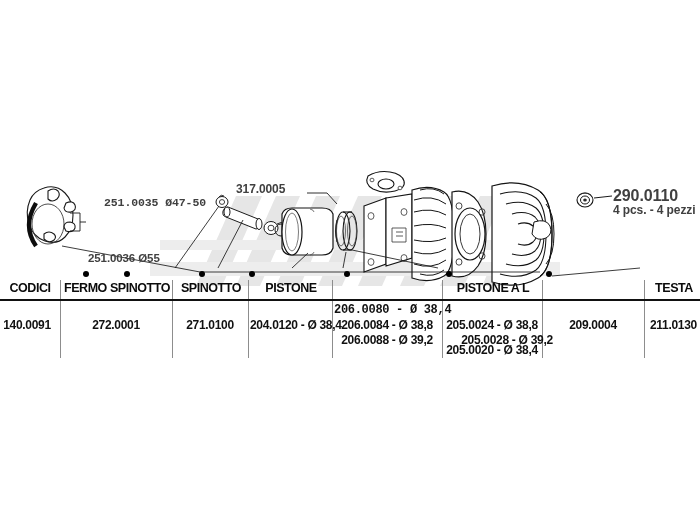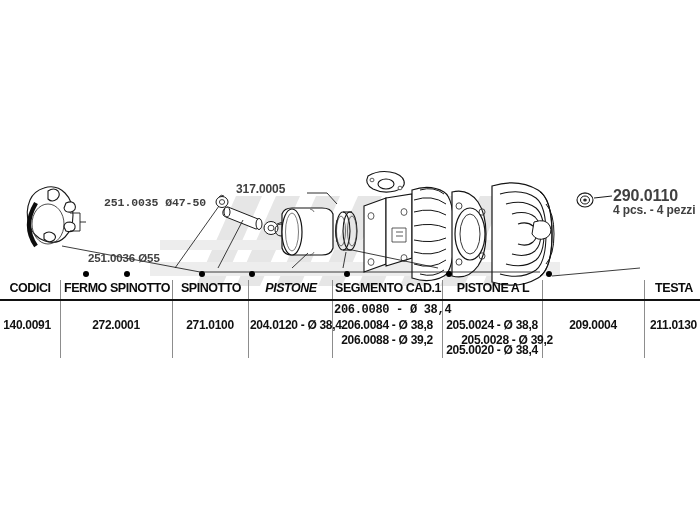--- a/index.html
+++ b/index.html
@@ -261,22 +261,21 @@
     <div class="dot" style="left:130px;top:-7px;"></div>
     <div class="dot" style="left:205px;top:-7px;"></div>
     <div class="dot" style="left:255px;top:-7px;"></div>
     <div class="dot" style="left:350px;top:-7px;"></div>
     <div class="dot" style="left:452px;top:-7px;"></div>
     <div class="dot" style="left:552px;top:-7px;"></div>
 
     <div class="hdr-cell" style="left:6px;width:60px;">CODICI</div>
     <div class="hdr-cell" style="left:68px;width:110px;">FERMO SPINOTTO</div>
     <div class="hdr-cell" style="left:180px;width:74px;">SPINOTTO</div>
-    <div class="hdr-cell" style="left:256px;width:82px;font-style:italic;">PISTONE</div>
-    <div class="hdr-cell" style="left:340px;width:108px;">SEGMENTO CAD.1</div>
+    <div class="hdr-cell" style="left:256px;width:82px;">PISTONE</div>
     <div class="hdr-cell" style="left:450px;width:98px;">PISTONE A L</div>
     <div class="hdr-cell" style="left:652px;width:56px;">TESTA</div>
 
     <div class="hrule"></div>
 
     <div class="vdiv" style="left:66px;top:2px;height:19px;"></div>
     <div class="vdiv" style="left:178px;top:2px;height:19px;"></div>
     <div class="vdiv" style="left:254px;top:2px;height:19px;"></div>
     <div class="vdiv" style="left:338px;top:2px;height:19px;"></div>
     <div class="vdiv" style="left:448px;top:2px;height:19px;"></div>

